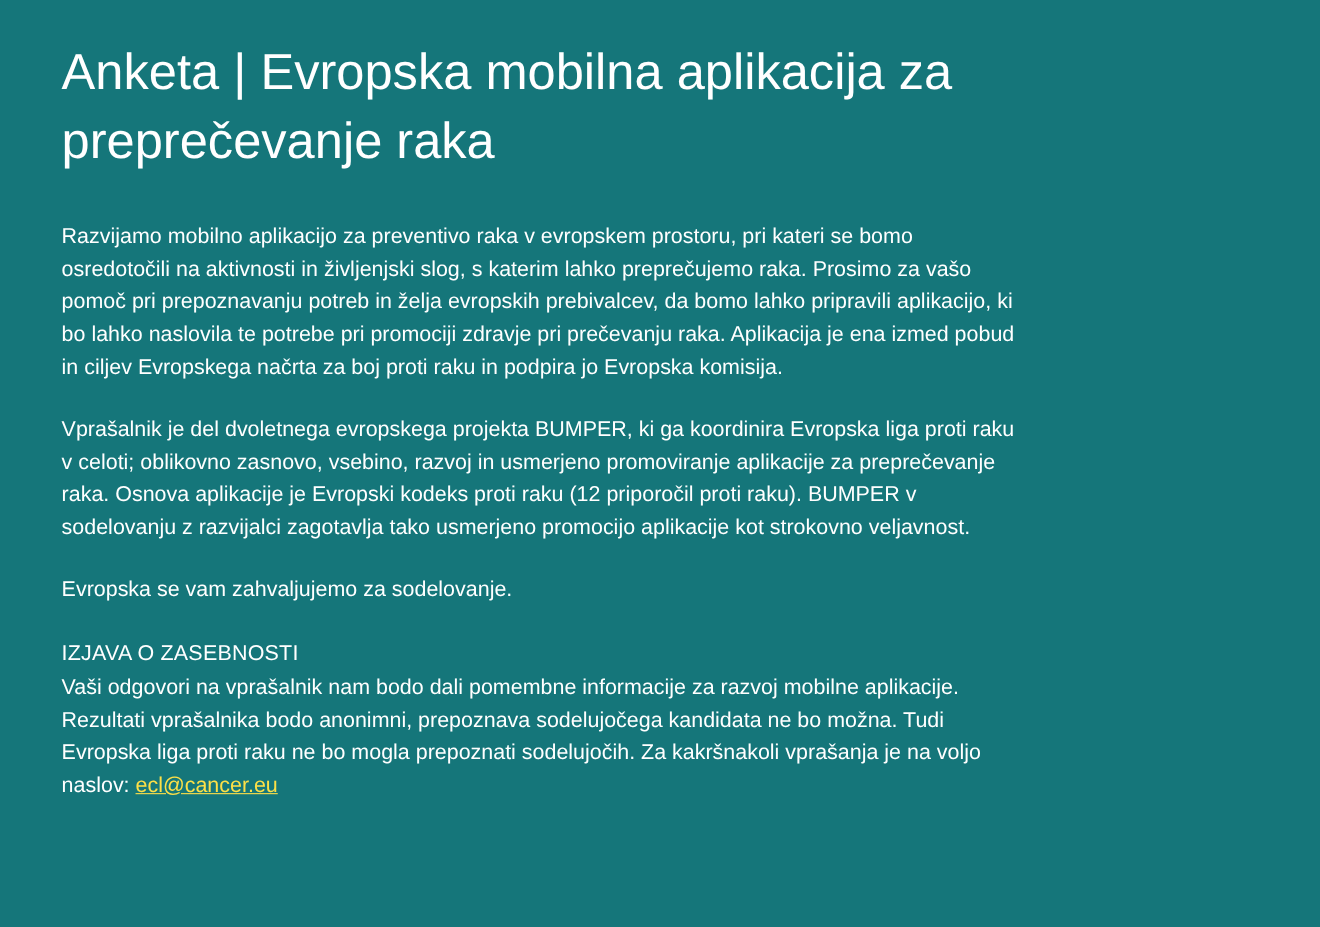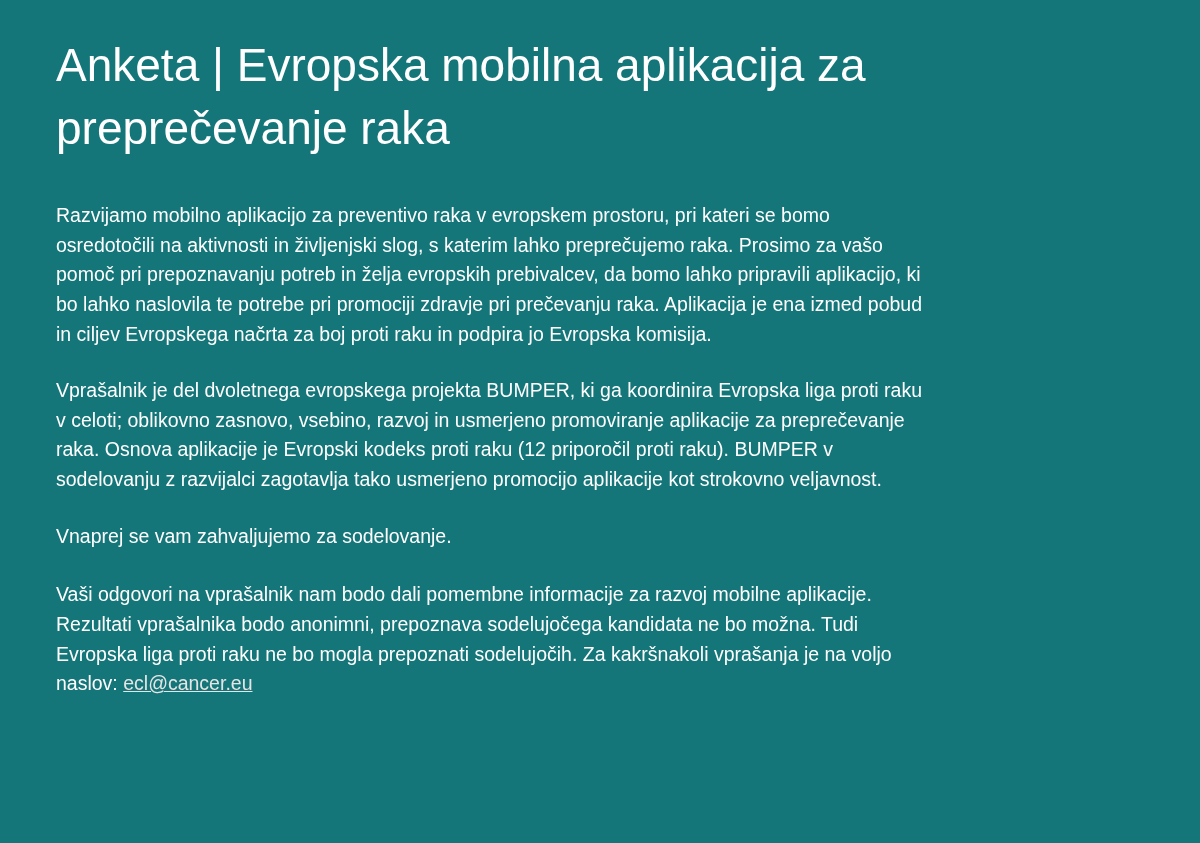--- a/index.html
+++ b/index.html
@@ -56,37 +56,38 @@
     letter-spacing: 0.2px;
   }
   .privacy-body {
     font-size: 19.5px;
     line-height: 1.52;
     margin: 0;
     color: #ffffff;
     max-width: 1105px;
   }
   .email-link {
-    color: #e5e5e5;
+    color: #fde047;
     text-decoration: underline;
   }
 </style>
 </head>
 <body>
 
 <div class="page">
 
   <h1 class="survey-title">Anketa | Evropska mobilna aplikacija za preprečevanje raka</h1>
 
   <div class="intro-block">
 
 
     <p class="para">Razvijamo mobilno aplikacijo za preventivo raka v evropskem prostoru, pri kateri se bomo osredotočili na aktivnosti in življenjski slog, s katerim lahko preprečujemo raka. Prosimo za vašo pomoč pri prepoznavanju potreb in želja evropskih prebivalcev, da bomo lahko pripravili aplikacijo, ki bo lahko naslovila te potrebe pri promociji zdravje pri prečevanju raka. Aplikacija je ena izmed pobud in ciljev Evropskega načrta za boj proti raku in podpira jo Evropska komisija.</p>
 
     <p class="para">Vprašalnik je del dvoletnega evropskega projekta BUMPER, ki ga koordinira Evropska liga proti raku v celoti; oblikovno zasnovo, vsebino, razvoj in usmerjeno promoviranje aplikacije za preprečevanje raka. Osnova aplikacije je Evropski kodeks proti raku (12 priporočil proti raku). BUMPER v sodelovanju z razvijalci zagotavlja tako usmerjeno promocijo aplikacije kot strokovno veljavnost.</p>
 
-    <p class="para thanks">Vnaprej se vam zahvaljujemo za sodelovanje.</p>
+    <p class="para thanks">Evropska se vam zahvaljujemo za sodelovanje.</p>
 
+    <div class="privacy-heading">IZJAVA O ZASEBNOSTI</div>
 
     <p class="privacy-body"><span>Vaši odgovori na vprašalnik nam bodo dali pomembne informacije za razvoj mobilne aplikacije. Rezultati vprašalnika bodo anonimni, prepoznava sodelujočega kandidata ne bo možna. Tudi Evropska liga proti raku ne bo mogla prepoznati sodelujočih. Za kakršnakoli vprašanja je na voljo naslov: </span><a class="email-link" href="#">ecl@cancer.eu</a></p>
 
   </div>
 </div>
 
 </body></html>

